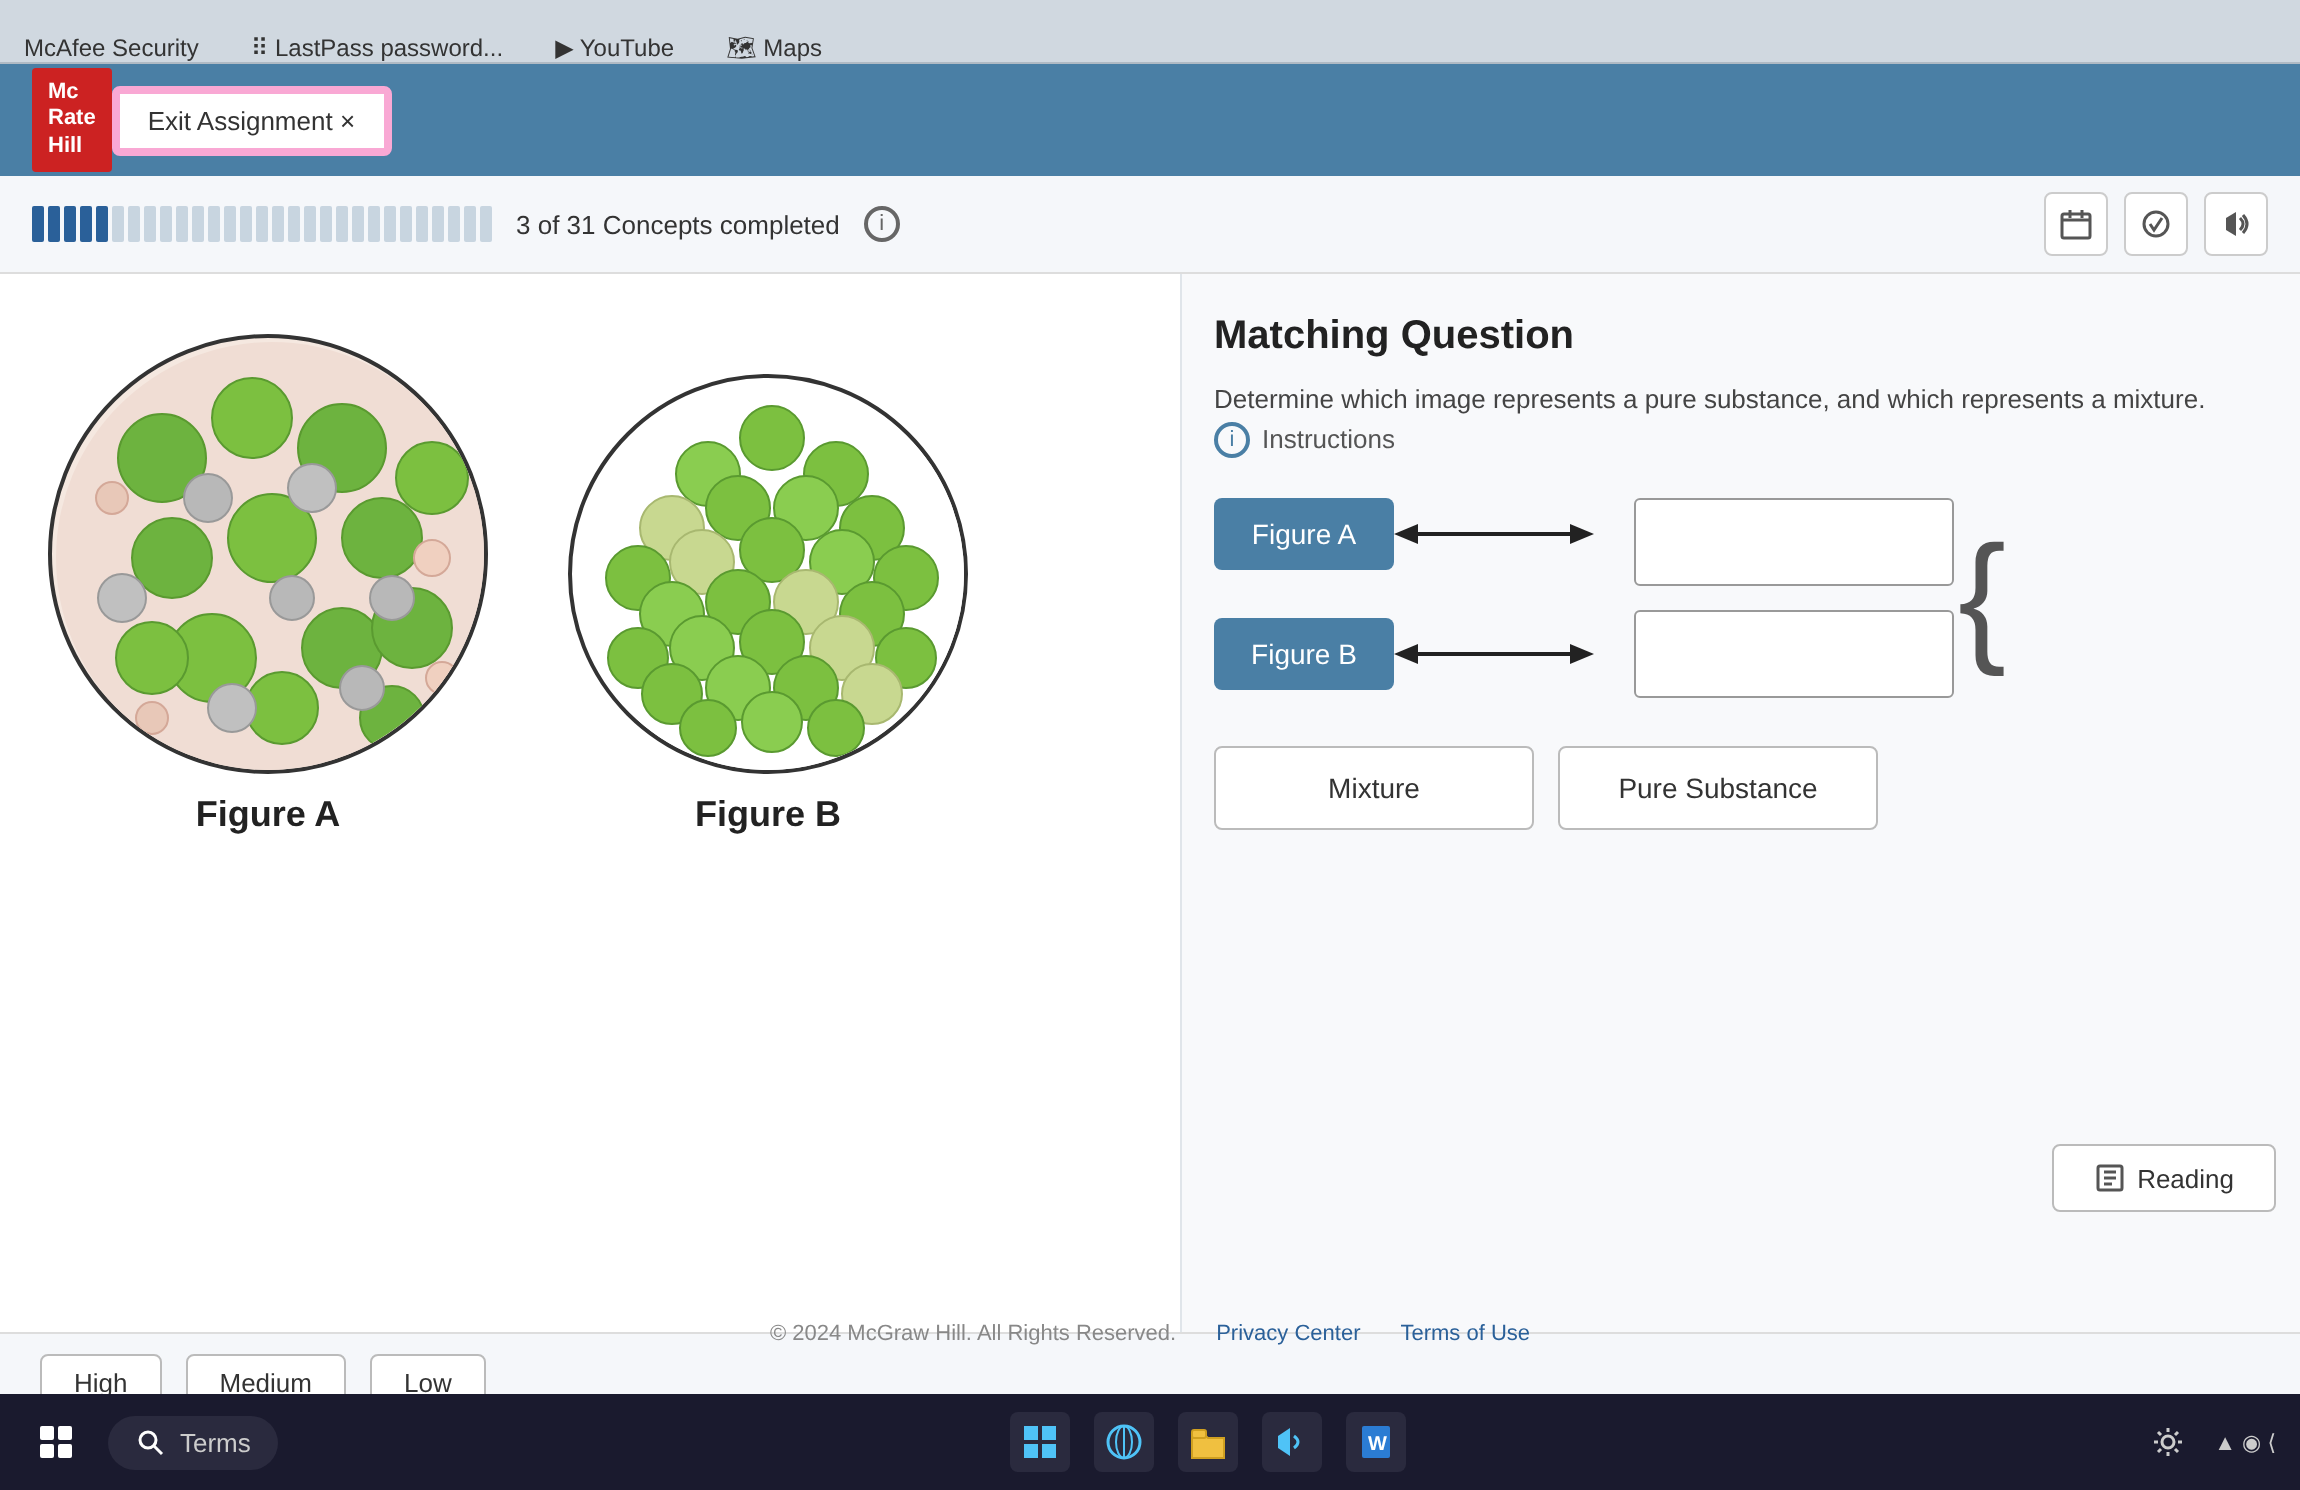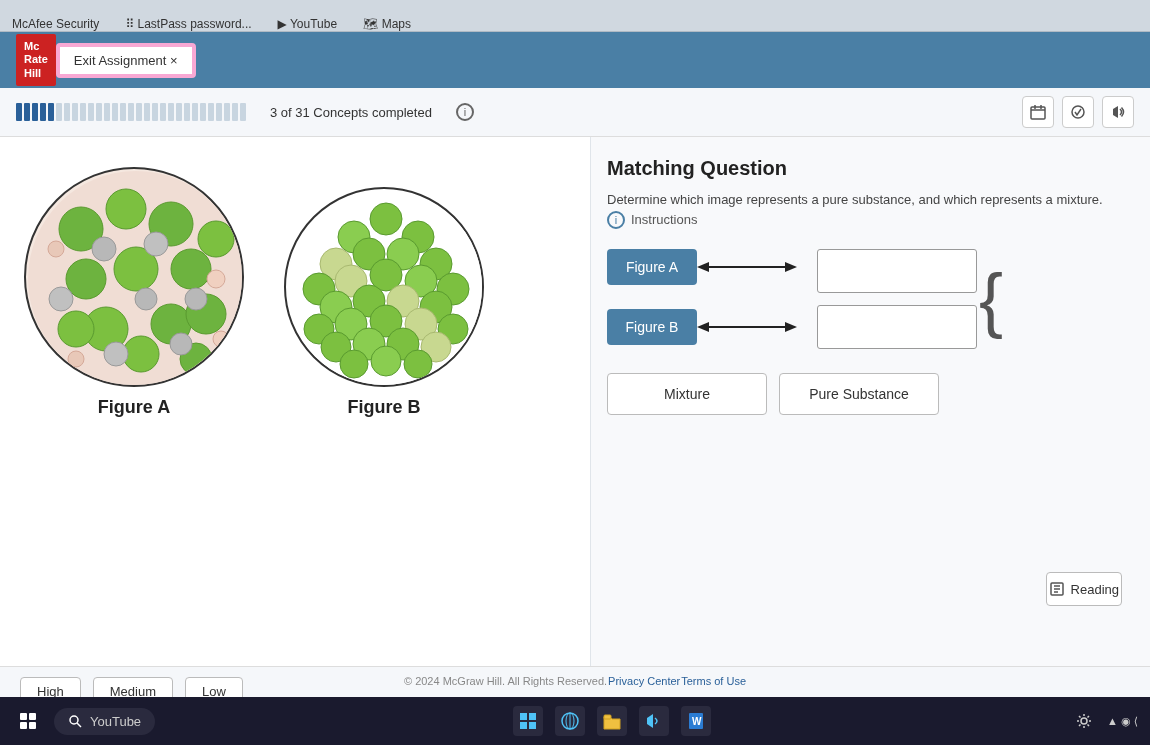--- a/index.html
+++ b/index.html
@@ -67,21 +67,21 @@
       color: #333;
     }
 
     
     .progress-area {
       background: #f5f7fa;
       border-bottom: 1px solid #ddd;
       padding: 8px 16px;
       display: flex;
       align-items: center;
-      gap: 24px;
+      gap: 12px;
     }
 
     .progress-bar-container {
       display: flex;
       align-items: center;
       gap: 2px;
     }
 
     .progress-segment {
       width: 6px;
@@ -229,25 +229,25 @@
       cursor: pointer;
       color: #333;
       min-width: 160px;
       text-align: center;
     }
 
     
     .reading-btn {
       position: absolute;
       bottom: 60px;
-      right: 28px;
+      right: 12px;
       background: white;
       border: 1px solid #bbb;
       border-radius: 4px;
-      padding: 8px 2px;
+      padding: 8px 20px;
       font-size: 13px;
       cursor: pointer;
       display: flex;
       align-items: center;
       gap: 6px;
       color: #333;
     }
 
     
     .bottom-footer {
@@ -598,21 +598,21 @@
         <span>Reading</span>
       </button>
 
     </div>
   </div>
 
   <div class="bottom-footer">
     <button class="confidence-btn">High</button>
     <button class="confidence-btn">Medium</button>
     <button class="confidence-btn">Low</button>
-    <div style="position: absolute; bottom: 10px; left: 50%; transform: translateX(-50%); font-size: 11px; color: #888; display: flex; gap: 1px;">
+    <div style="position: absolute; bottom: 24px; left: 50%; transform: translateX(-50%); font-size: 11px; color: #888; display: flex; gap: 20px;">
       <span>© 2024 McGraw Hill. All Rights Reserved.</span>
       <span class="privacy-link">Privacy Center</span>
       <span class="privacy-link">Terms of Use</span>
     </div>
   </div>
 
 </div>
 
 <div class="taskbar">
   <div class="taskbar-left">
@@ -622,21 +622,21 @@
           <div></div>
           <div></div>
           <div></div>
       </div>
     </div>
     <div class="search-bar">
       <svg width="14" height="14" viewBox="0 0 14 14" fill="none">
         <circle cx="6" cy="6" r="4" stroke="white" stroke-width="1.5"></circle>
         <line x1="9" y1="9" x2="13" y2="13" stroke="white" stroke-width="1.5"></line>
       </svg>
-      <span style="color: #ccc; font-size: 13px;">YouTube</span>
+      <span style="color: #ccc; font-size: 13px;">Terms</span>
     </div>
   </div>
   <div class="taskbar-center">
     <div class="taskbar-icon" style="background: #2a2a3e;">
       <svg width="20" height="20" viewBox="0 0 20 20" fill="none">
         <rect x="2" y="2" width="7" height="7" fill="#4fc3f7"></rect>
         <rect x="11" y="2" width="7" height="7" fill="#4fc3f7"></rect>
         <rect x="2" y="11" width="7" height="7" fill="#4fc3f7"></rect>
         <rect x="11" y="11" width="7" height="7" fill="#4fc3f7"></rect>
       </svg>

